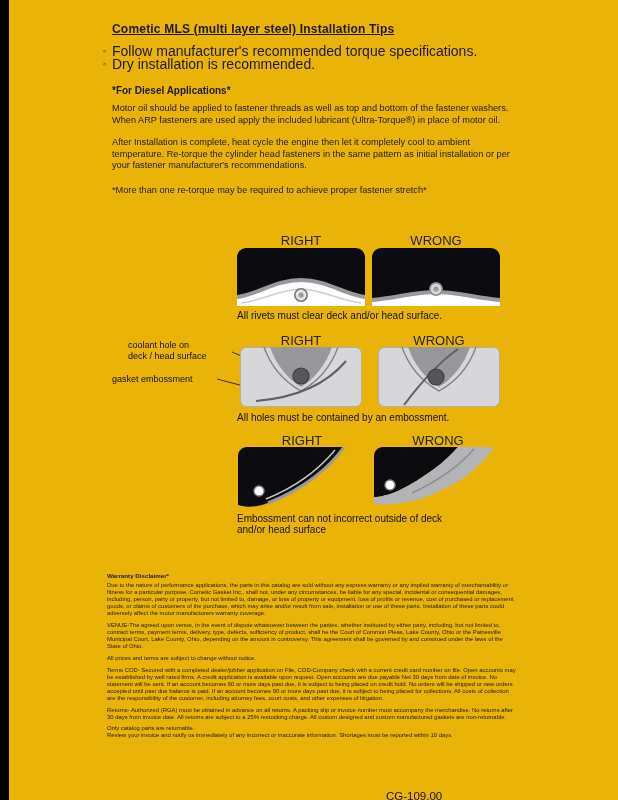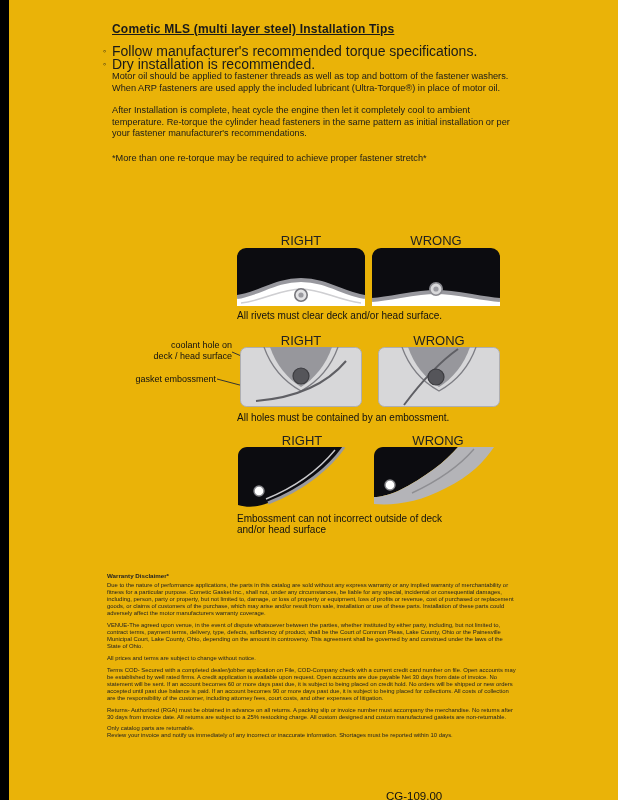--- a/index.html
+++ b/index.html
@@ -18,21 +18,21 @@
   ul.tips ul li { padding-left: 16px; position: relative; white-space: nowrap; }
   ul.tips ul li::before { content: "•"; position: absolute; left: 7px; top: 0; font-size: 9px; }
 
   .diesel-heading { font-size: 10px; font-weight: bold; margin: 14px 0 7px 16px; }
   .para { font-size: 9.2px; line-height: 11.5px; margin: 0 0 11px 16px; width: 402px; }
   .note { font-size: 9.2px; line-height: 11.5px; margin: 13px 0 0 16px; }
 
   .abs { position: absolute; }
   .dir-label { font-size: 13px; text-align: center; color: #222; }
   .caption { font-size: 10px; color: #111; }
-  .annot { font-size: 9px; text-align: right; white-space: pre-line; line-height: 10.5px; color: #111; }
+  .annot { font-size: 9px; text-align: left; white-space: pre-line; line-height: 10.5px; color: #111; }
   svg { display: block; }
 
   .disclaimer { position: absolute; left: 107px; top: 572px; width: 410px; font-size: 5.9px; line-height: 7.1px; color: #222; }
   .disclaimer h3 { font-size: 6.2px; margin-bottom: 3px; }
   .disclaimer p { margin-bottom: 4.5px; }
   .disclaimer p.tight { margin-bottom: 0; }
 
   .footer-code { position: absolute; left: 386px; top: 790px; font-size: 11.5px; color: #111; }
 </style>
 </head>
@@ -42,20 +42,21 @@
   <div class="left-bar"></div>
 
   <div class="content">
     <h1 class="doc-title">Cometic MLS (multi layer steel) Installation Tips</h1>
 
     <ul class="tips">
       <li>Follow manufacturer's recommended torque specifications.</li>
       <li>Dry installation is recommended.</li>
     </ul>
 
+    <h2 class="diesel-heading">*For Diesel Applications*</h2>
     <p class="para">Motor oil should be applied to fastener threads as well as top and bottom of the fastener washers. When ARP fasteners are used apply the included lubricant (Ultra-Torque®) in place of motor oil.</p>
     <p class="para">After Installation is complete, heat cycle the engine then let it completely cool to ambient temperature. Re-torque the cylinder head fasteners in the same pattern as initial installation or per your fastener manufacturer's recommendations.</p>
     <p class="note">*More than one re-torque may be required to achieve proper fastener stretch*</p>
   </div>
 
   <div class="abs dir-label" style="left:237px; top:233px; width:128px;">RIGHT</div>
   <div class="abs dir-label" style="left:372px; top:233px; width:128px;">WRONG</div>
 
   <svg class="abs" style="left:237px; top:248px;" width="128" height="58" viewBox="0 0 128 58">
     <rect x="0" y="0" width="128" height="58" rx="9" fill="#0c0c10"></rect>

